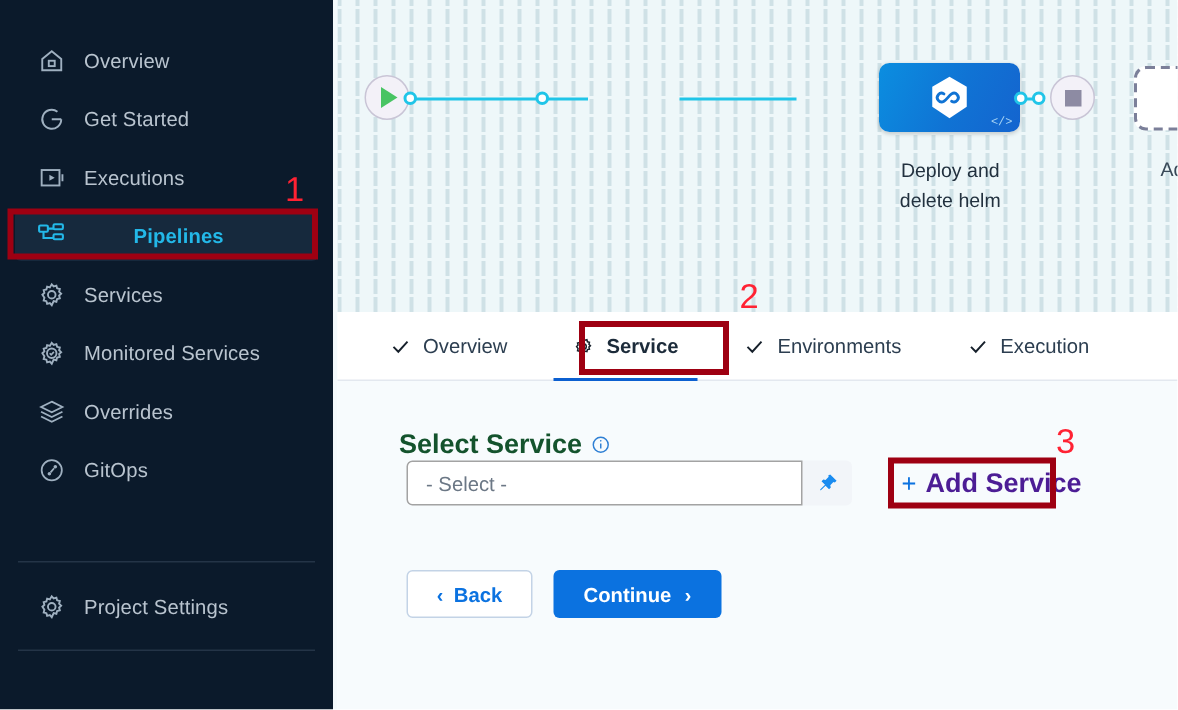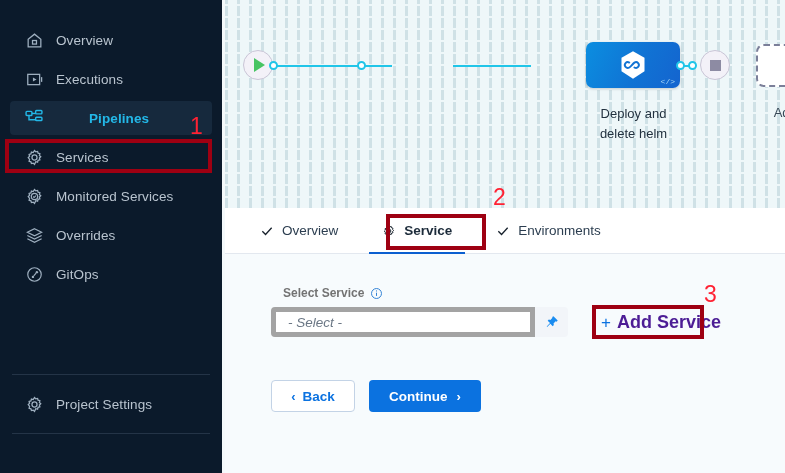--- a/index.html
+++ b/index.html
@@ -142,35 +142,35 @@
     height: 3px; background: #0b5fd0;
   }
   .tab .tico { margin-right: 8px; display: flex; align-items: center; }
 
   
   .panel {
     position: absolute; left: 225px; top: 254px;
     width: 560px; height: 219px; background: #f7fbfd;
   }
   .field-label {
-    position: absolute; left: 58px; top: 32px;
-    font-size: 12px; font-weight: bold; color: #737373;
+    position: absolute; left: 41px; top: 32px;
+    font-size: 18px; font-weight: bold; color: #14532d;
     display: flex; align-items: center;
   }
   .info-ico { margin-left: 6px; display: flex; }
 
   .select-wrap {
     position: absolute; left: 46px; top: 53px;
     width: 297px; height: 30px; display: flex;
     background: #f2f5f9; border-radius: 4px;
   }
   .select-box {
-    flex: 1; background: #fff; border: 5px solid #a3a3a3;
+    flex: 1; background: #fff; border: 1px solid #a3a3a3;
     border-radius: 4px 0 0 4px;
-    display: flex; align-items: center; padding-left: 12px; font-style: italic;
+    display: flex; align-items: center; padding-left: 12px;
   }
   .select-box .ph { font-size: 13.5px; color: #6b7785; }
   .pin-btn {
     width: 33px; display: flex; align-items: center; justify-content: center;
     cursor: pointer;
   }
 
   .add-service {
     position: absolute; left: 371px; top: 53px;
     height: 30px; display: flex; align-items: center; cursor: pointer;
@@ -212,20 +212,29 @@
       <div class="nav-item">
         <span class="ico">
           <svg width="19" height="19" viewBox="0 0 24 24" fill="none" stroke="#9fb0c0" stroke-width="1.6">
             <path d="M4 10.5 12 4l8 6.5V20H4z"></path>
               <rect x="9.5" y="12" width="5" height="4.5"></rect>
           </svg>
         </span>
         <span class="nav-label">Overview</span>
       </div>
 
+      <div class="nav-item">
+        <span class="ico">
+          <svg width="19" height="19" viewBox="0 0 24 24" fill="none" stroke="#9fb0c0" stroke-width="1.6">
+            <path d="M20 12a8 8 0 1 1-3.2-6.4"></path>
+              <path d="M12 12h8"></path>
+          </svg>
+        </span>
+        <span class="nav-label">Get Started</span>
+      </div>
 
       <div class="nav-item">
         <span class="ico">
           <svg width="19" height="19" viewBox="0 0 24 24" fill="none" stroke="#9fb0c0" stroke-width="1.6">
             <rect x="3.5" y="5.5" width="15" height="13"></rect>
               <path d="M10 9.5l4.5 2.5L10 14.5z" fill="#9fb0c0" stroke="none"></path>
             <path d="M21 9v6"></path>
           </svg>
         </span>
         <span class="nav-label">Executions</span>
@@ -369,20 +378,28 @@
 
     <div class="tab">
       <span class="tico">
         <svg width="14" height="14" viewBox="0 0 24 24" fill="none" stroke="#16202b" stroke-width="2.2">
           <path d="M4 12.5 9.5 18 20 6.5"></path>
         </svg>
       </span>
       <span class="tlabel">Environments</span>
     </div>
 
+    <div class="tab">
+      <span class="tico">
+        <svg width="14" height="14" viewBox="0 0 24 24" fill="none" stroke="#16202b" stroke-width="2.2">
+          <path d="M4 12.5 9.5 18 20 6.5"></path>
+        </svg>
+      </span>
+      <span class="tlabel">Execution</span>
+    </div>
   </div>
 
   <div class="panel">
 
     <div class="field-label">
       <span>Select Service</span>
       <span class="info-ico">
         <svg width="13" height="13" viewBox="0 0 24 24" fill="none" stroke="#2e7fd4" stroke-width="1.8">
           <circle cx="12" cy="12" r="9.2"></circle>
             <path d="M12 10.5v6"></path>

